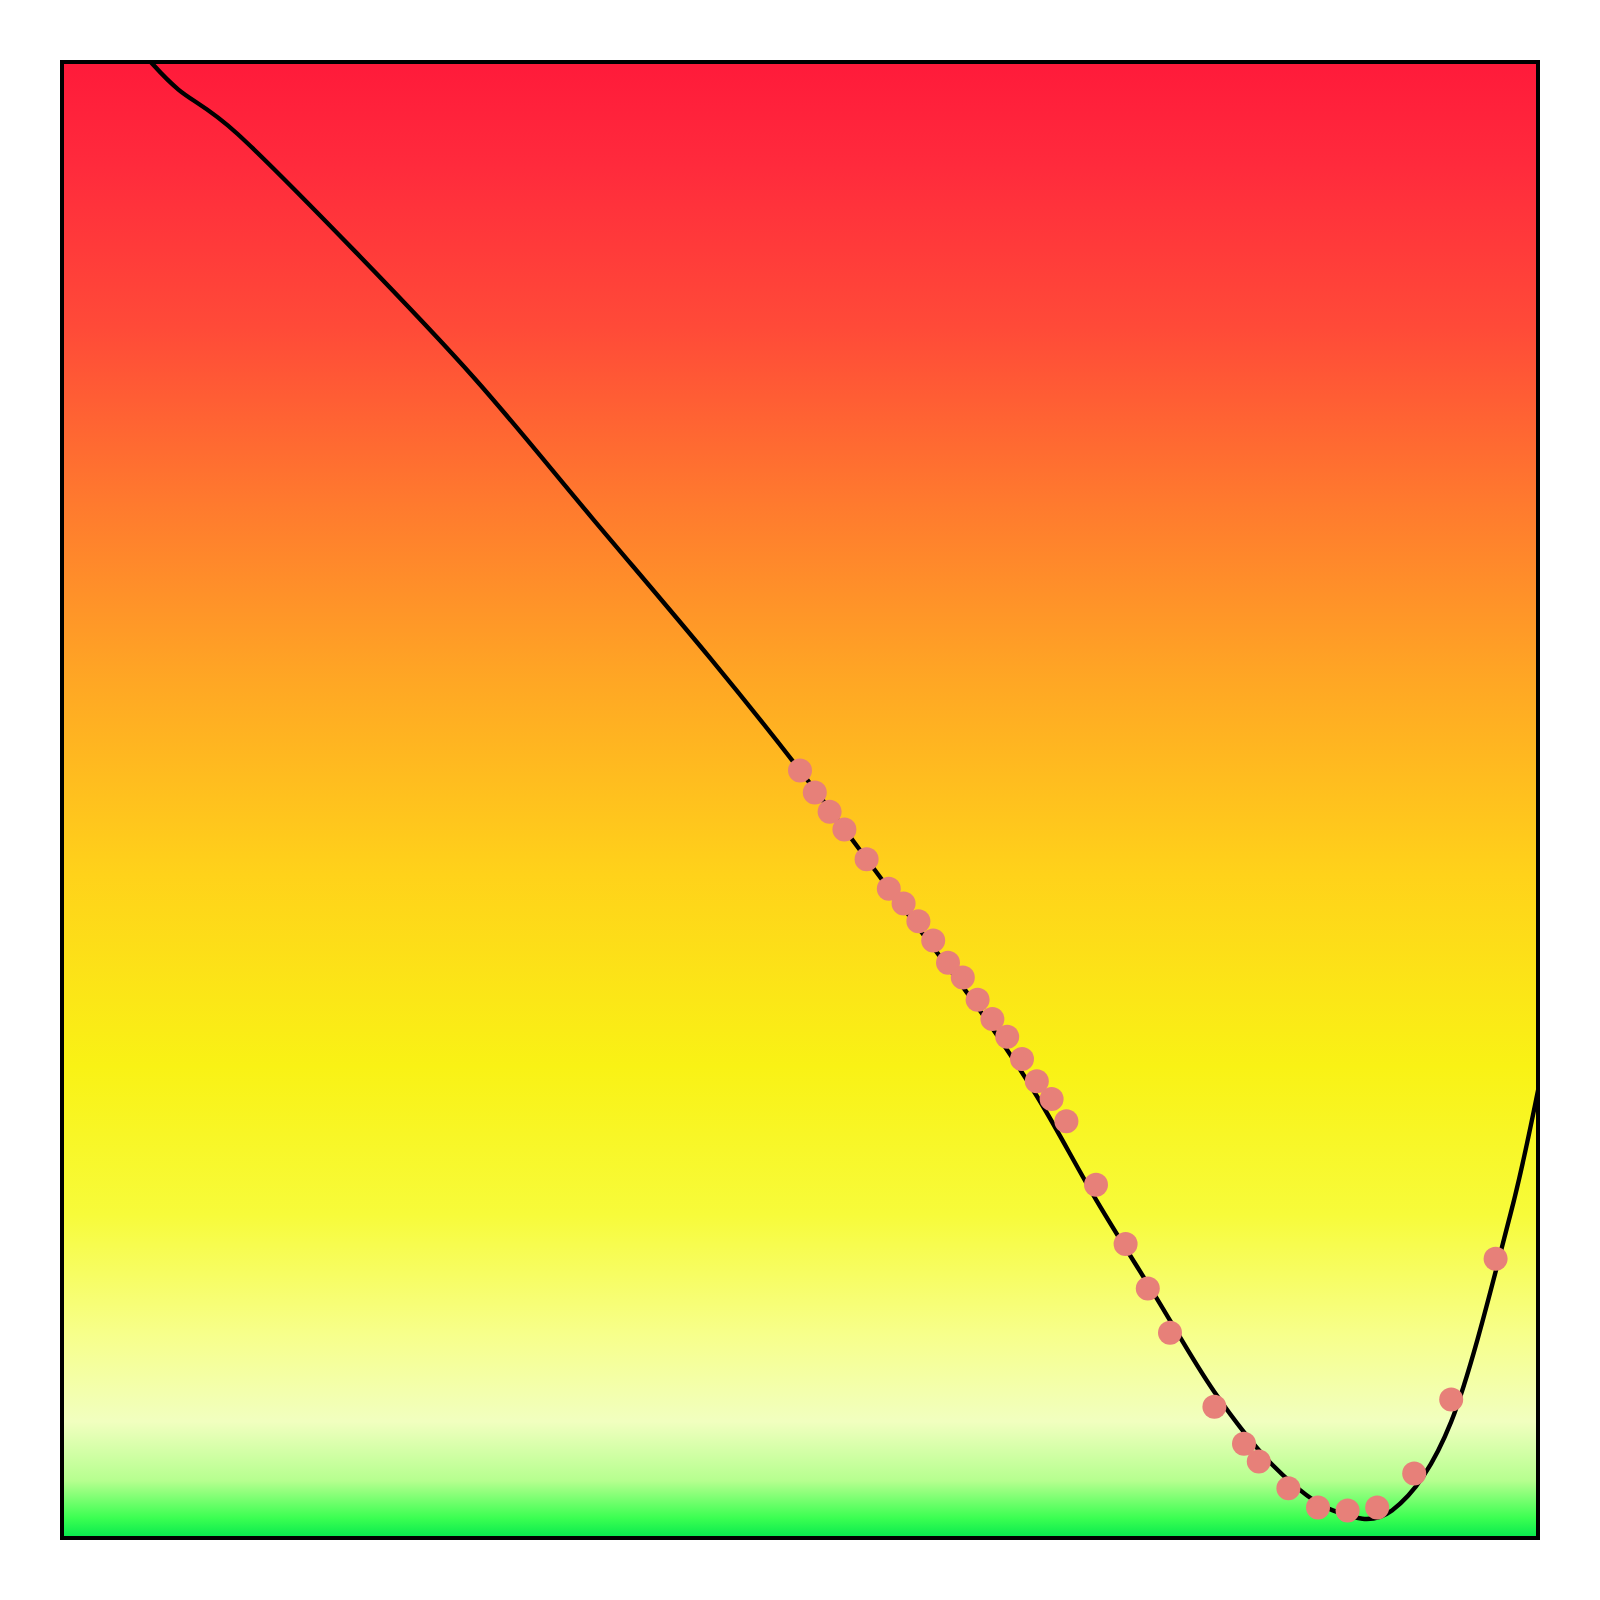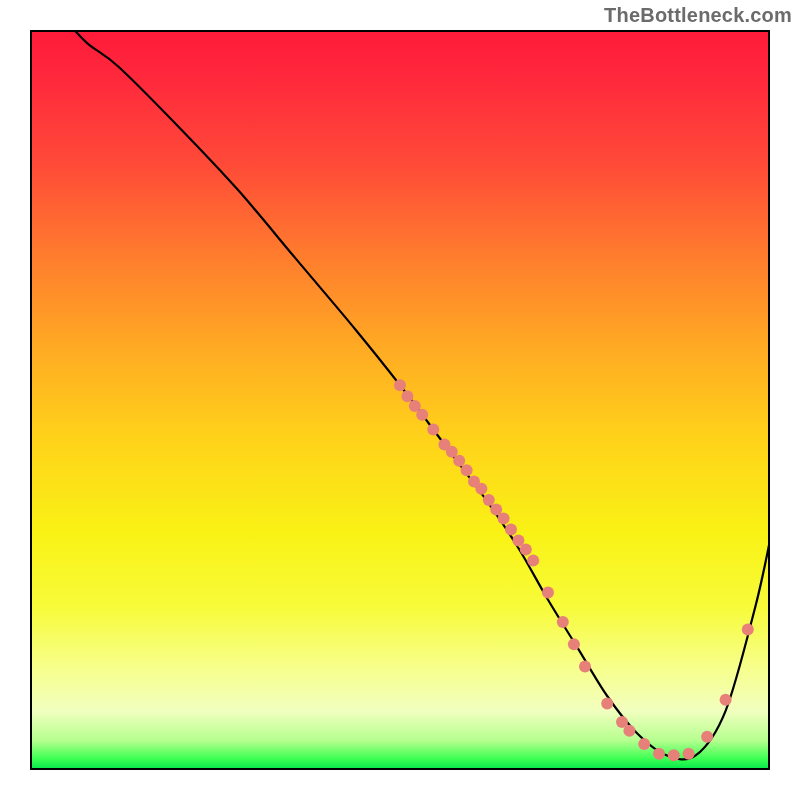--- a/index.html
+++ b/index.html
@@ -56,21 +56,20 @@
     box-sizing: border-box;
     border: 2px solid #000;
     pointer-events: none;
   }
 </style>
 </head>
 <body>
 
 <div class="chart-wrap">
 
-  <div class="attribution">TheBottleneck.com</div>
 
   <div class="plot-area">
 
     <svg class="gradient-bg" viewBox="0 0 740 740" preserveAspectRatio="none">
       <defs>
         <linearGradient id="bgGrad" x1="0" y1="0" x2="0" y2="1">
             <stop offset="0%" stop-color="#ff1a3a"></stop>
             <stop offset="7.000000000000001%" stop-color="#ff2a3c"></stop>
             <stop offset="18%" stop-color="#ff4a38"></stop>
             <stop offset="30%" stop-color="#ff7a2e"></stop>

